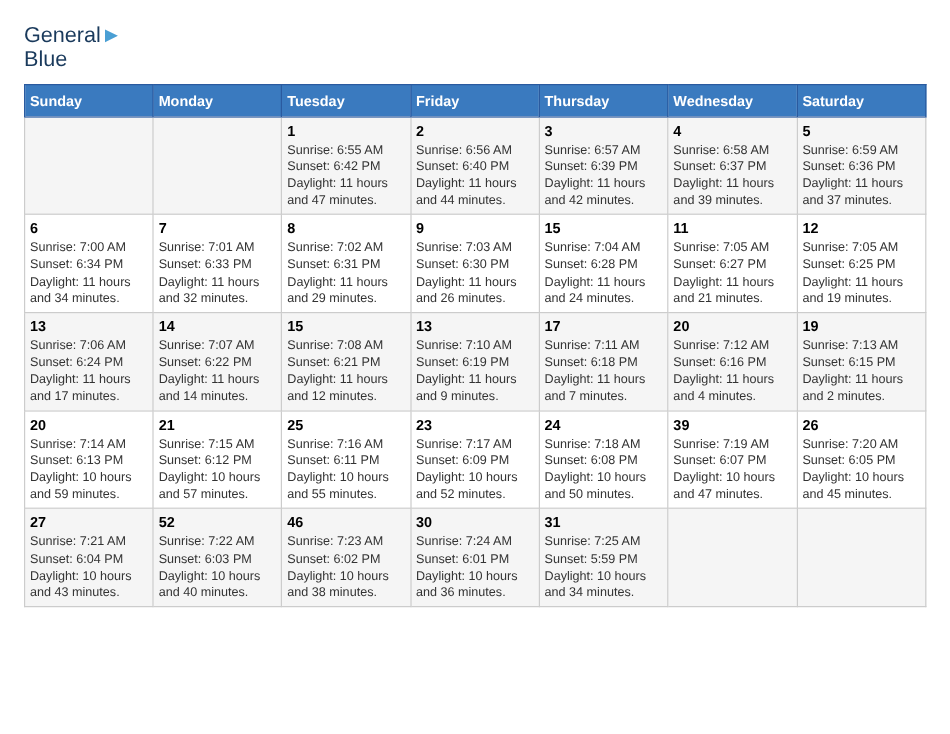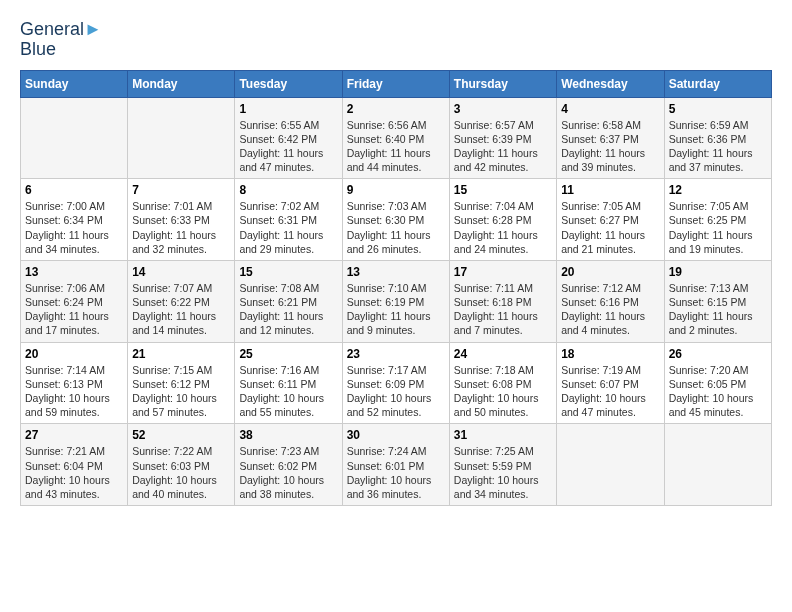--- a/index.html
+++ b/index.html
@@ -215,39 +215,39 @@
         </td>
         <td>
           <span class="day-num">23</span>
           <div class="day-info">Sunrise: 7:17 AM<br>Sunset: 6:09 PM<br>Daylight: 10 hours and 52 minutes.</div>
         </td>
         <td>
           <span class="day-num">24</span>
           <div class="day-info">Sunrise: 7:18 AM<br>Sunset: 6:08 PM<br>Daylight: 10 hours and 50 minutes.</div>
         </td>
         <td>
-          <span class="day-num">18</span>
+          <span class="day-num">39</span>
           <div class="day-info">Sunrise: 7:19 AM<br>Sunset: 6:07 PM<br>Daylight: 10 hours and 47 minutes.</div>
         </td>
         <td>
           <span class="day-num">26</span>
           <div class="day-info">Sunrise: 7:20 AM<br>Sunset: 6:05 PM<br>Daylight: 10 hours and 45 minutes.</div>
         </td>
       </tr>
       <tr>
         <td>
           <span class="day-num">27</span>
           <div class="day-info">Sunrise: 7:21 AM<br>Sunset: 6:04 PM<br>Daylight: 10 hours and 43 minutes.</div>
         </td>
         <td>
           <span class="day-num">52</span>
           <div class="day-info">Sunrise: 7:22 AM<br>Sunset: 6:03 PM<br>Daylight: 10 hours and 40 minutes.</div>
         </td>
         <td>
-          <span class="day-num">38</span>
+          <span class="day-num">46</span>
           <div class="day-info">Sunrise: 7:23 AM<br>Sunset: 6:02 PM<br>Daylight: 10 hours and 38 minutes.</div>
         </td>
         <td>
           <span class="day-num">30</span>
           <div class="day-info">Sunrise: 7:24 AM<br>Sunset: 6:01 PM<br>Daylight: 10 hours and 36 minutes.</div>
         </td>
         <td>
           <span class="day-num">31</span>
           <div class="day-info">Sunrise: 7:25 AM<br>Sunset: 5:59 PM<br>Daylight: 10 hours and 34 minutes.</div>
         </td>

